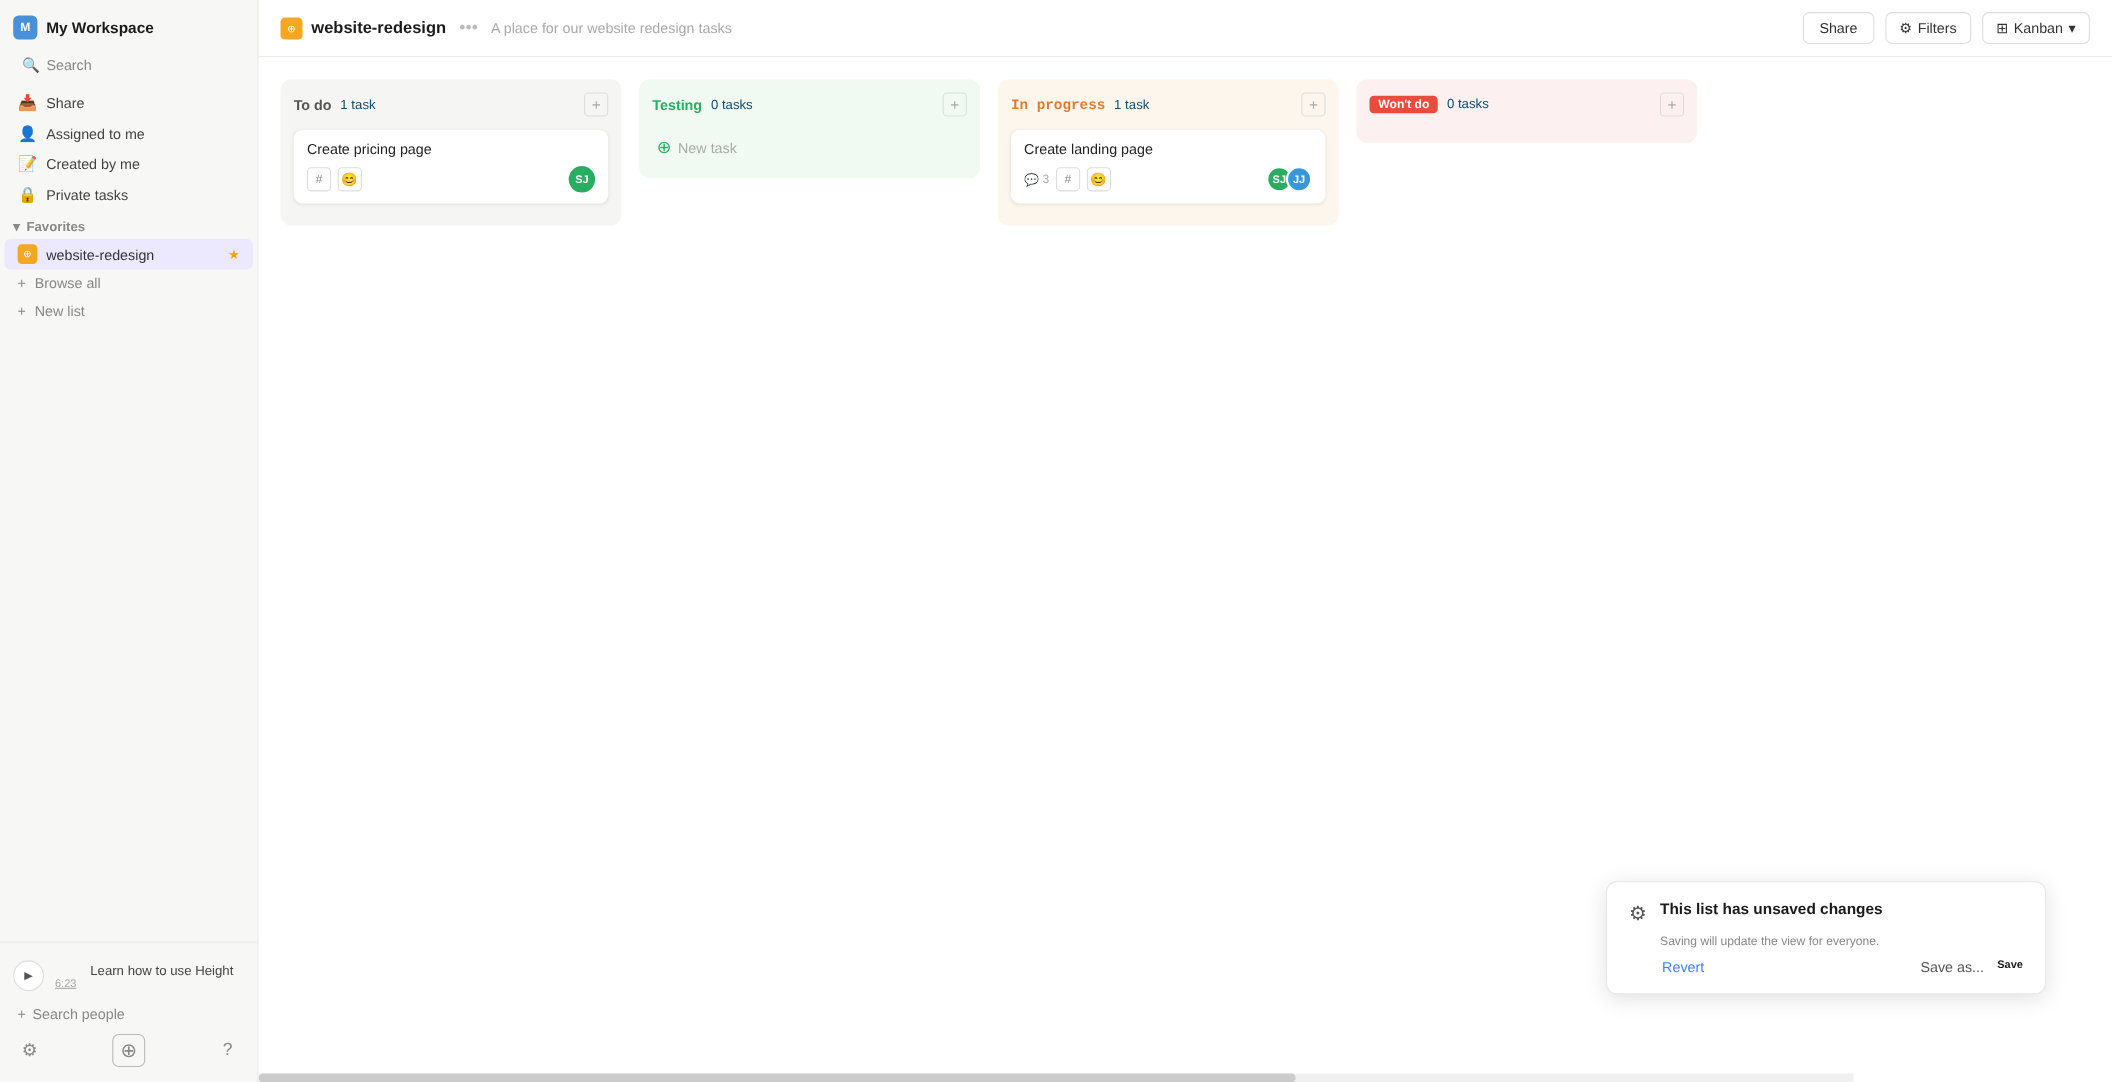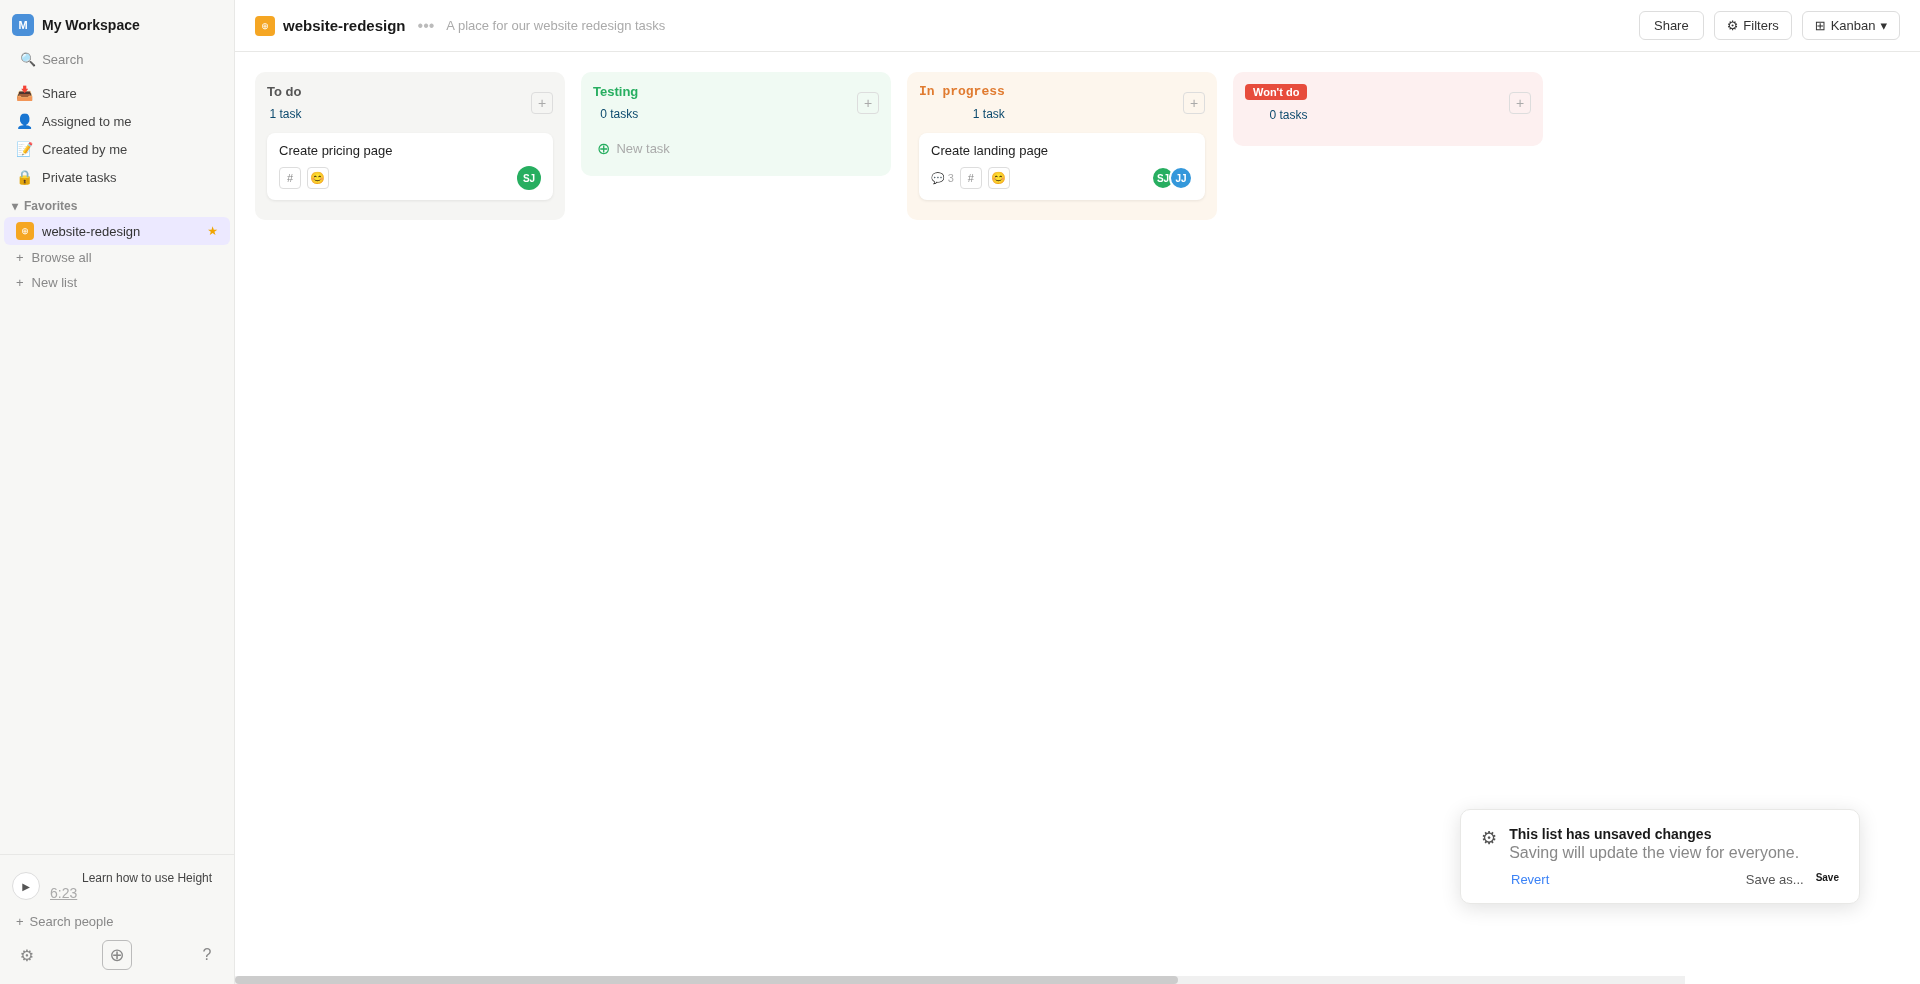--- a/index.html
+++ b/index.html
@@ -251,23 +251,22 @@
     .col-wontdo { background: #fdf0f0; }
 
     .col-header {
       display: flex;
       align-items: center;
       justify-content: space-between;
       margin-bottom: 12px;
     }
     .col-title-left {
       display: flex;
-      align-items: flex-end;
+      align-items: flex-start;
       gap: 8px;
-      flex-direction: column;
     }
     .col-title {
       font-size: 13px;
       font-weight: 600;
     }
     .col-title-todo { color: #555; }
     .col-title-testing { color: #27ae60; }
     .col-title-inprogress { color: #e07b30; font-family: Liberation Mono, monospace; }
     .col-badge-wontdo {
       background: #e74c3c;
@@ -386,23 +385,23 @@
       font-size: 18px;
       color: #555;
       margin-top: 1px;
     }
     .toast-title {
       font-size: 14px;
       font-weight: 600;
       color: #1a1a1a;
     }
     .toast-subtitle {
-      font-size: 16px;
+      font-size: 11px;
       color: #888;
-      margin-top: 2px;
+      margin-top: 16px;
     }
     .toast-actions {
       display: flex;
       align-items: center;
       justify-content: space-between;
       margin-top: 10px;
       padding-left: 30px;
     }
     .toast-revert {
       font-size: 13px;
@@ -492,21 +491,21 @@
   <div class="sidebar-action">
     <span>+</span>
     <span>New list</span>
   </div>
 
   <div class="sidebar-bottom">
     <div class="sidebar-learn">
       <div class="play-btn">▶</div>
       <div>
         <div style="font-size:12px;font-weight:500;color:#444;margin-left:32px;">Learn how to use Height</div>
-        <div style="font-size:14px;color:#aaa;text-decoration:underline;">6:23</div>
+        <div style="font-size:10px;color:#aaa;text-decoration:underline;">6:23</div>
       </div>
     </div>
     <div class="invite-btn">
       <span>+</span>
       <span>Search people</span>
     </div>
     <div class="sidebar-footer-icons">
       <div class="footer-icon-btn">⚙</div>
       <div class="footer-icon-btn" style="border:1.5px solid #bbb; border-radius:6px; font-size:18px;">⊕</div>
       <div class="footer-icon-btn">?</div>

